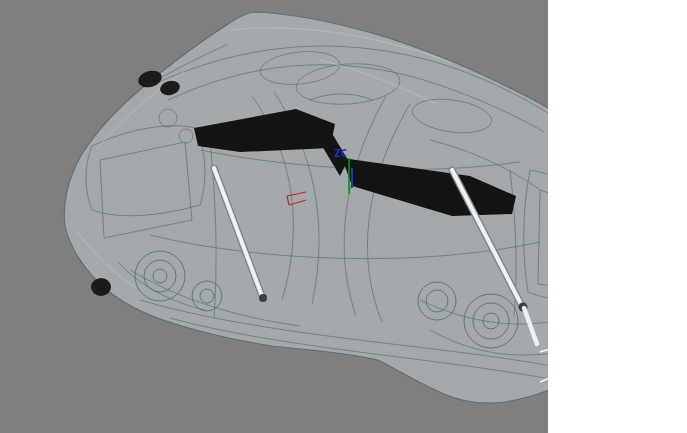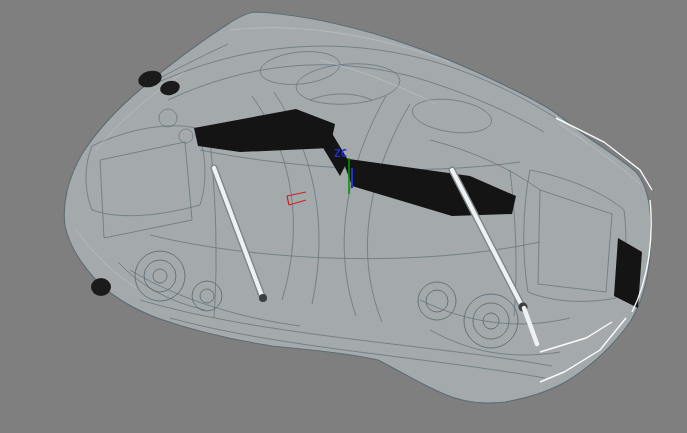--- a/index.html
+++ b/index.html
@@ -2,21 +2,21 @@
 <html><head>
 <meta charset="utf-8">
 <style>
   html, body {
     margin: 0;
     padding: 0;
     font-family: "Liberation Sans", sans-serif;
   }
   .stage {
     position: relative;
-    width: 687px;
+    width: 548px;
     height: 433px;
     overflow: hidden;
     text-align: right;
   }
   .stage svg {
     display: block;
   }
   text.axis-label {
     font-family: "DejaVu Sans Mono", monospace;
     font-size: 11px;

